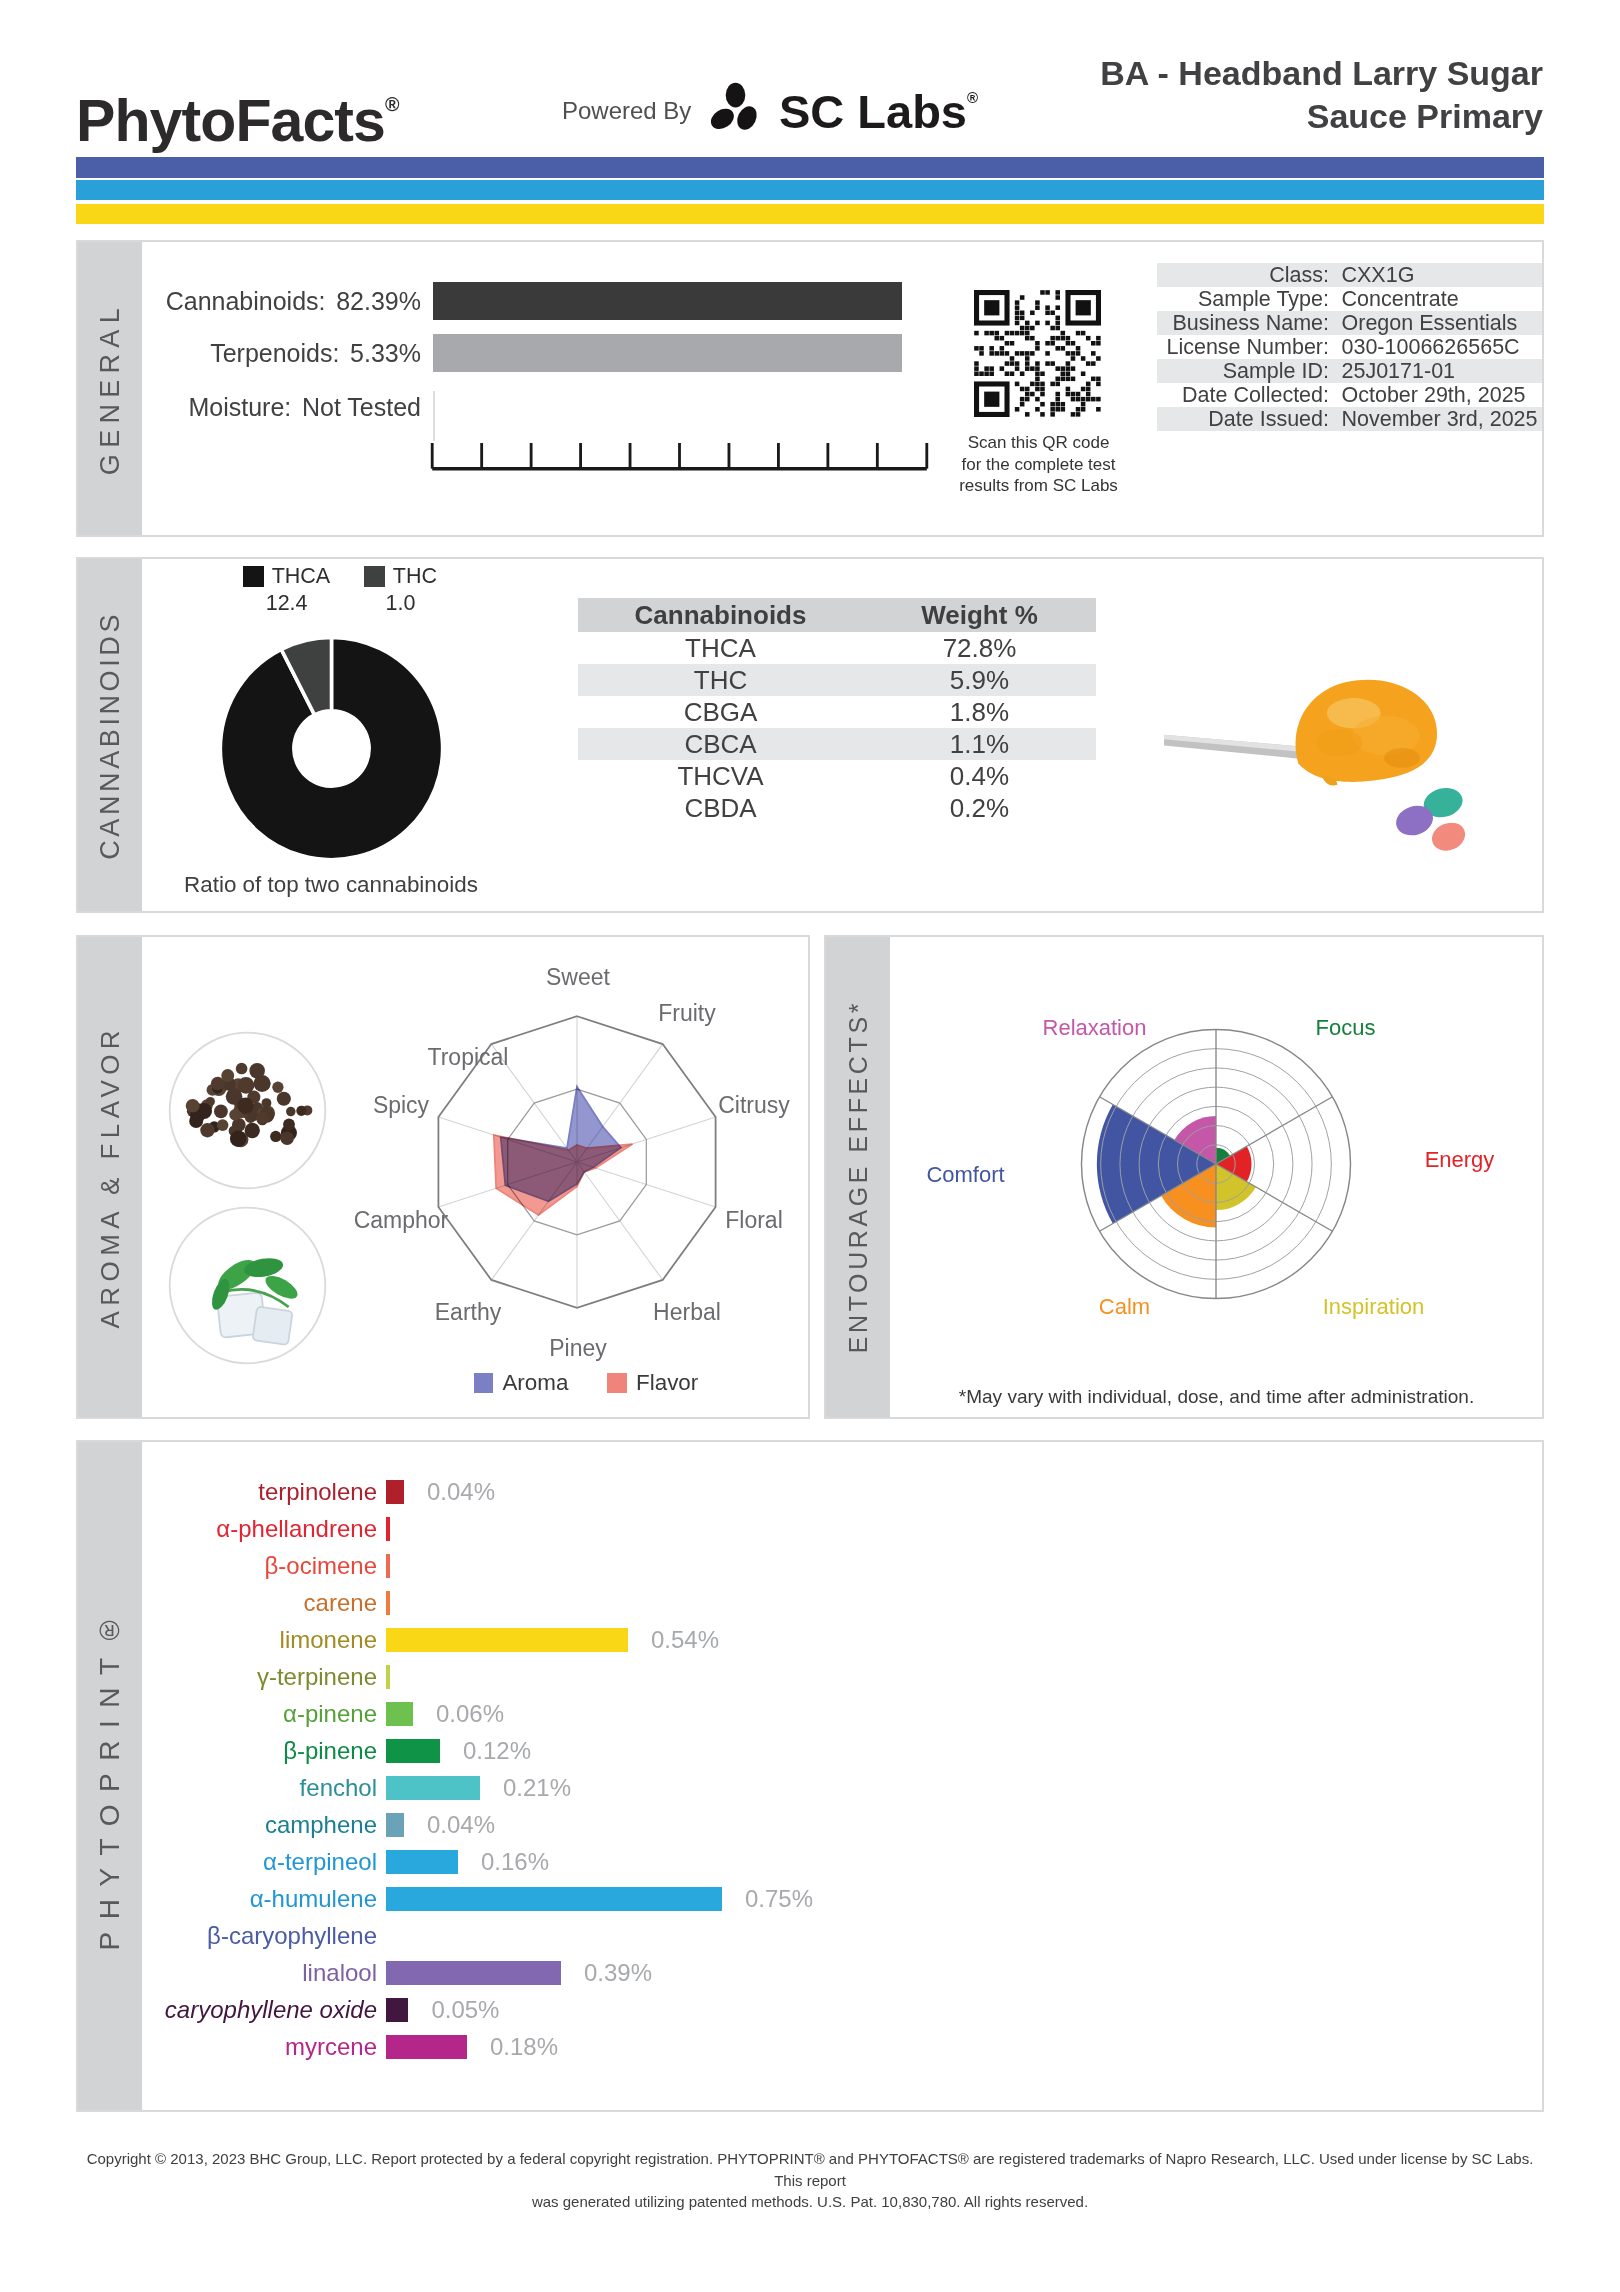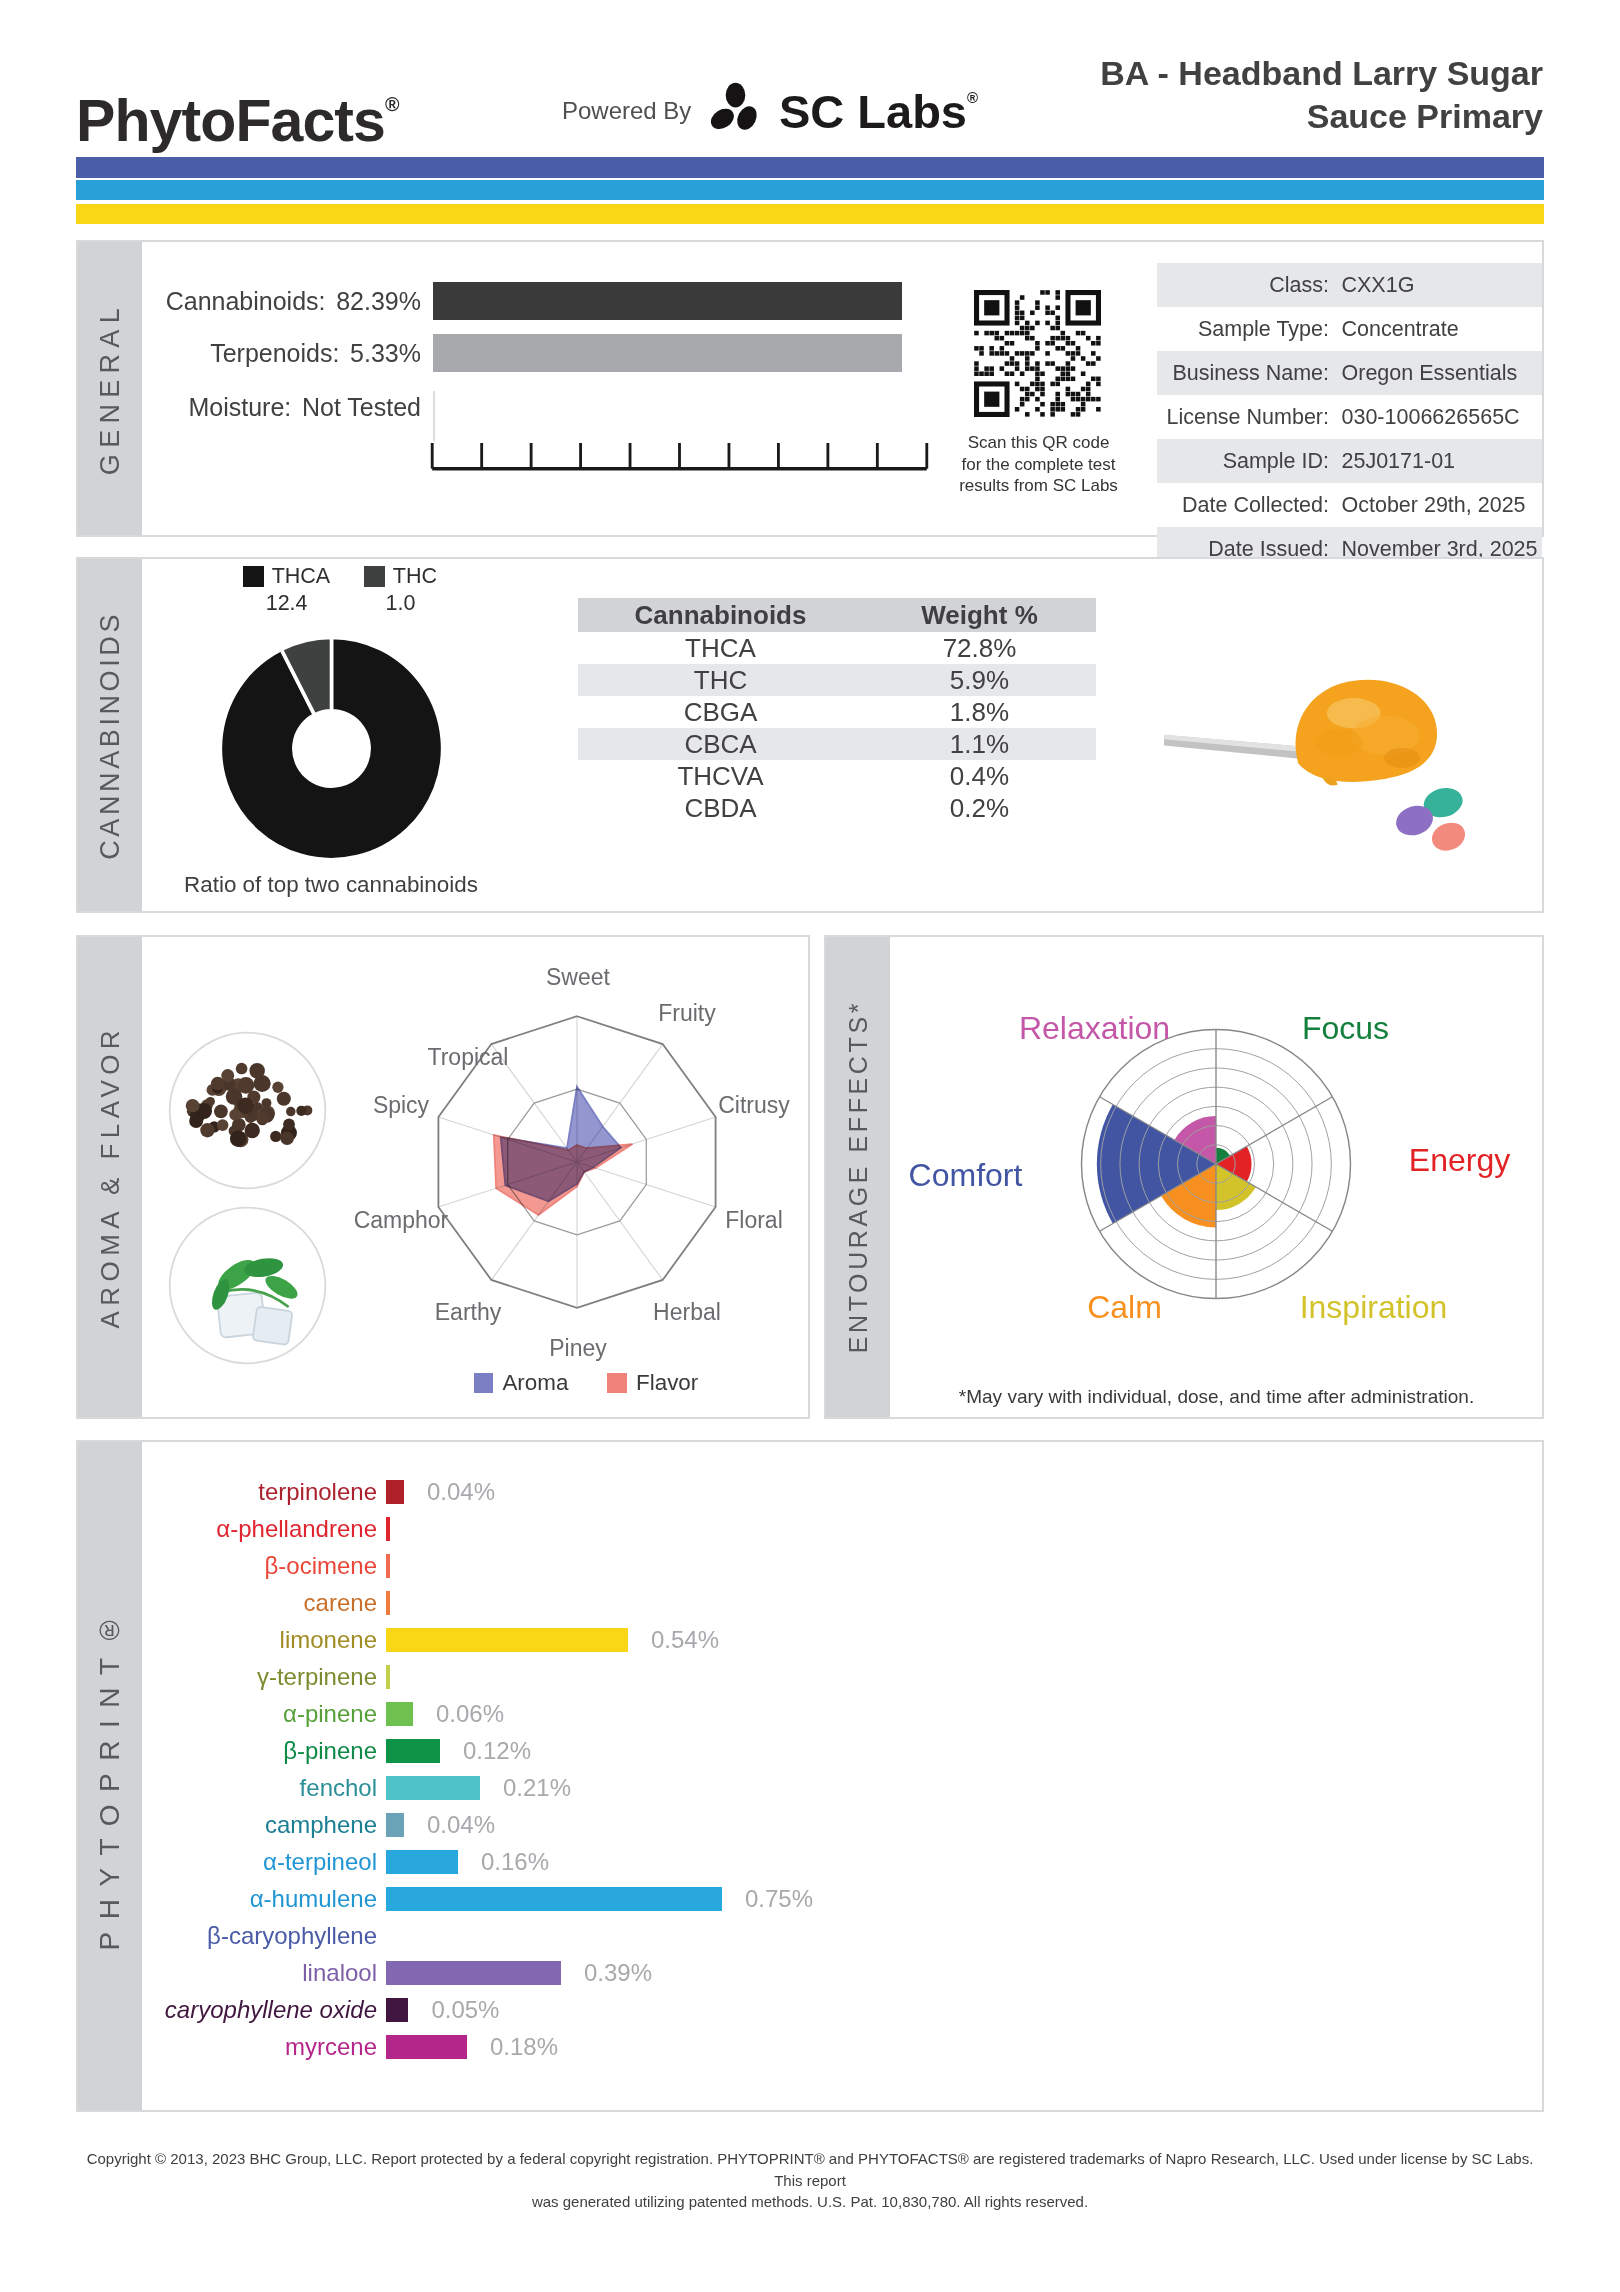--- a/index.html
+++ b/index.html
@@ -18,35 +18,35 @@
   .brand{font-size:59px;line-height:59px;font-weight:700;color:#2d2a2b;letter-spacing:-0.9px;white-space:nowrap}
   .brand sup{font-size:19.7px;font-weight:700;vertical-align:30px}
   .center-group{display:flex;align-items:center;justify-content:center;gap:14.3px}
   .powered{font-size:24px;color:#4f5052;white-space:nowrap}
   .lab{font-size:47px;font-weight:700;color:#1d1a1b;white-space:nowrap}
   .lab sup{font-size:15px;vertical-align:25px}
   .rtitle{font-size:34px;line-height:43px;font-weight:700;color:#414042;text-align:right;white-space:nowrap}
   .gen-row{display:flex;justify-content:flex-end;align-items:baseline;gap:10.7px;font-size:25px;color:#414042;white-space:nowrap}
   .pre{white-space:pre-line}
   .qr-cap{font-size:17px;line-height:21.5px;text-align:center;color:#333435}
-  .info-row{display:flex;align-items:center;height:44px;font-size:21.5px;color:#414042}
+  .info-row{display:flex;align-items:center;height:24px;font-size:21.5px;color:#414042}
   .info-label{width:172px;text-align:right;flex:none;white-space:nowrap}
   .info-val{margin-left:12.5px;text-align:left;white-space:nowrap}
   .ctable-row{display:flex;align-items:center;font-size:26px;color:#414042}
   .ctable-c1{width:285px;text-align:center}
   .ctable-c2{width:233px;text-align:center}
   .legend-grp{display:flex;flex-direction:column;align-items:center}
   .legend-line{display:flex;align-items:center;gap:8px;font-size:21.5px;color:#2f2f31}
   .legend-sq{width:20.6px;height:20.6px;flex:none}
   .donut-cap{font-size:22.4px;text-align:center;color:#3f3f41}
   .radar-lbl{position:absolute;width:152px;text-align:center;font-size:23px;line-height:30px;color:#6b6c6f}
   .aroma-legend{display:flex;justify-content:center;align-items:center;gap:39px}
   .aroma-legend .it{display:flex;align-items:center;gap:9px;font-size:22.4px;color:#3a3a3c}
   .aroma-legend .sq{width:19.7px;height:19.7px}
-  .ent-lbl{position:absolute;width:215px;text-align:center;font-size:32px;line-height:32px;font-weight:400}
+  .ent-lbl{position:absolute;width:215px;text-align:center;font-size:22px;line-height:32px;font-weight:400}
   .footnote{font-size:19px;text-align:center;color:#39393b}
   .terp-row{display:flex;align-items:center;height:37px}
   .terp-name{width:236px;flex:none;text-align:right;font-size:24px;white-space:nowrap}
   .terp-barwrap{display:flex;align-items:center;margin-left:9px}
   .terp-bar{height:24px}
   .terp-val{margin-left:23px;font-size:24px;color:#a7a9ac;white-space:nowrap}
   .footer{font-size:15px;line-height:21.5px;text-align:center;color:#3f4042}
 </style>
 </head>
 <body>

